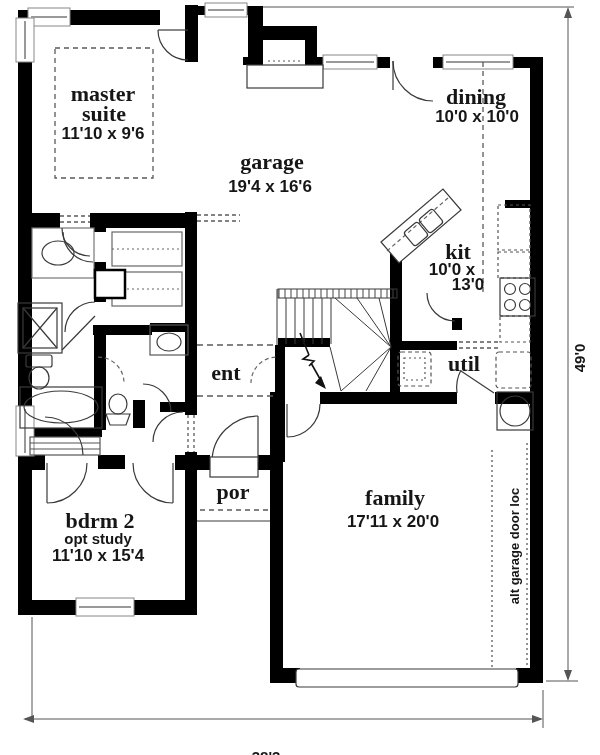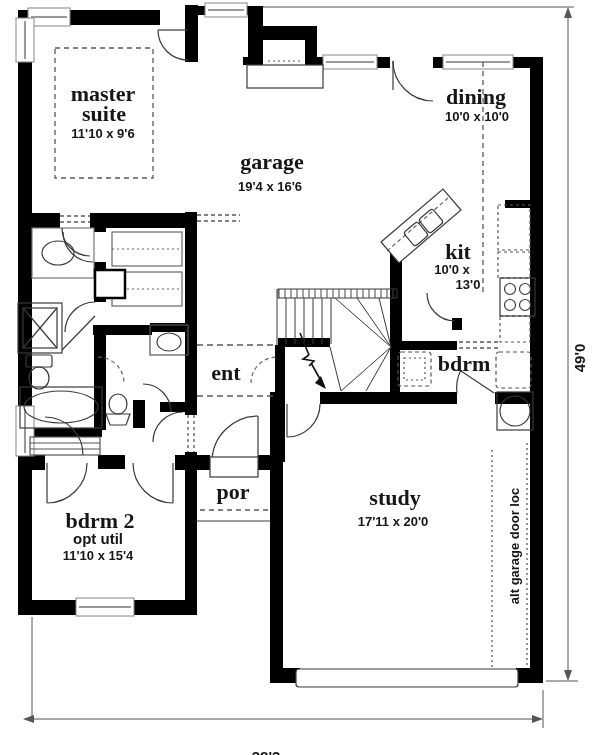--- a/index.html
+++ b/index.html
@@ -7,21 +7,21 @@
     position:relative;width:600px;height:755px;background:#ffffff;
     font-family:"Liberation Sans", sans-serif;overflow:hidden;
   }
   #plan svg{position:absolute;left:0;top:0;}
   .label{
     position:absolute;transform:translate(-50%,-50%);
     font-weight:bold;color:#161616;white-space:nowrap;line-height:1;
     text-align:center;
   }
   .room-name{font-size:22px;font-family:Liberation Serif, serif;}
-  .room-dims{font-size:13px;}
+  .room-dims{font-size:17px;}
   .dim-text{font-size:15px;}
   .annot{font-size:13px;}
   .vert{transform:translate(-50%,-50%) rotate(-90deg);}
 </style>
 </head>
 <body>
 
 <div id="plan">
 <svg width="600" height="755" viewBox="0 0 600 755">
   <defs>
@@ -297,28 +297,28 @@
   <div class="label room-name" style="left:272px;top:162px">garage</div>
   <div class="label room-dims" style="left:270px;top:186px">19'4 x 16'6</div>
 
   <div class="label room-name" style="left:476px;top:97px">dining</div>
   <div class="label room-dims" style="left:477px;top:116px">10'0 x 10'0</div>
 
   <div class="label room-name" style="left:458px;top:252px">kit</div>
   <div class="label room-dims" style="left:452px;top:269px">10'0 x</div>
   <div class="label room-dims" style="left:468px;top:284px">13'0</div>
 
-  <div class="label room-name" style="left:464px;top:364px">bdrm</div>
+  <div class="label room-name" style="left:464px;top:364px">util</div>
   <div class="label room-name" style="left:226px;top:373px">ent</div>
   <div class="label room-name" style="left:233px;top:492px">por</div>
 
   <div class="label room-name" style="left:100px;top:521px">bdrm 2</div>
-  <div class="label" style="left:98px;top:538px;font-size:15px">opt util</div>
+  <div class="label" style="left:98px;top:538px;font-size:15px">opt study</div>
   <div class="label room-dims" style="left:98px;top:555px">11'10 x 15'4</div>
 
-  <div class="label room-name" style="left:395px;top:498px">study</div>
+  <div class="label room-name" style="left:395px;top:498px">family</div>
   <div class="label room-dims" style="left:393px;top:521px">17'11 x 20'0</div>
 
   <div class="label annot vert" style="left:514px;top:546px">alt garage door loc</div>
 
   <div class="label dim-text vert" style="left:579px;top:358px">49'0</div>
   <div class="label dim-text" style="left:266px;top:756px">38'3</div>
 </div>
 
 </body></html>

